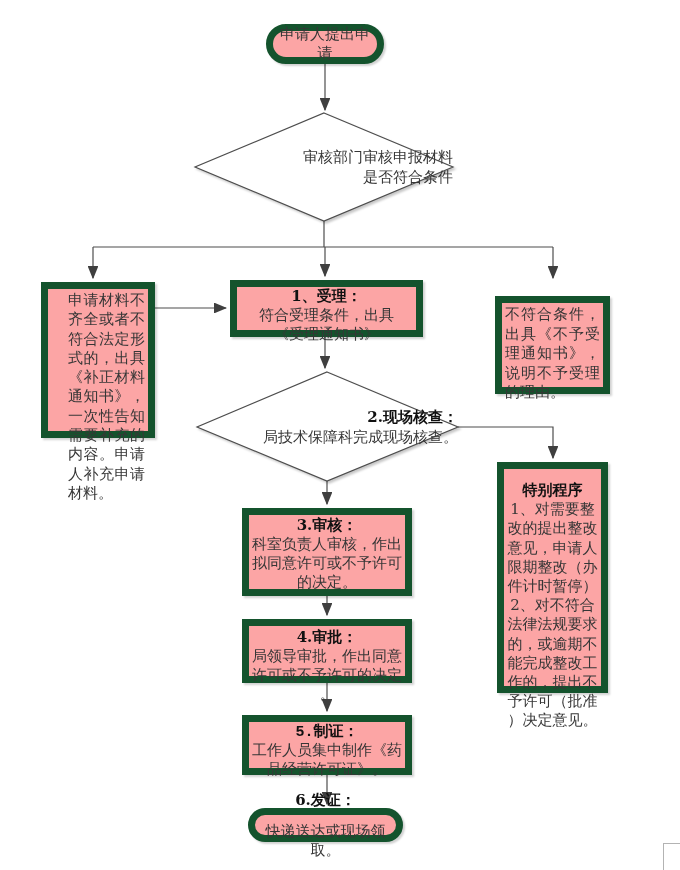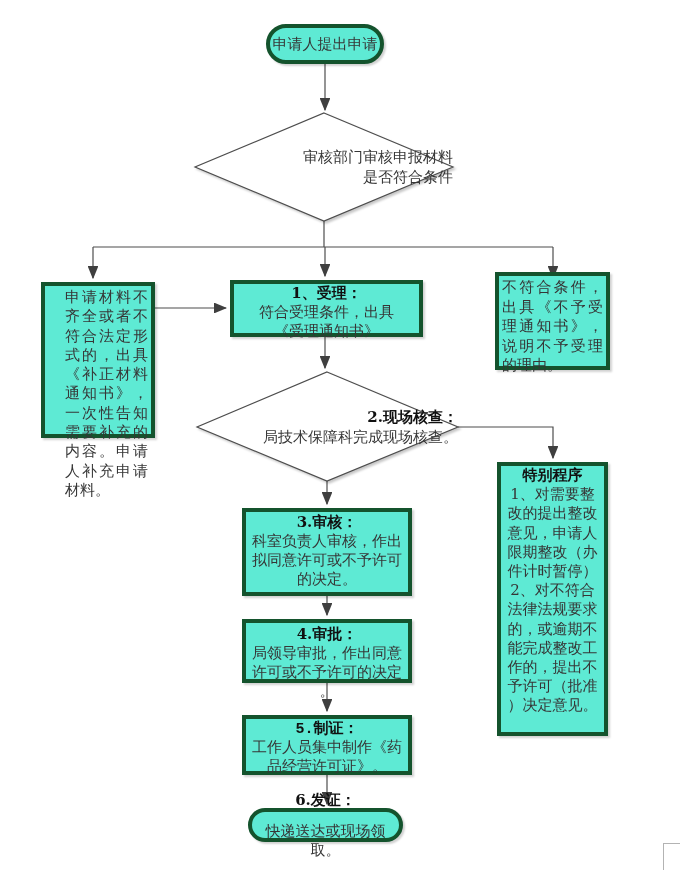--- a/index.html
+++ b/index.html
@@ -1,19 +1,19 @@
 <!DOCTYPE html>
 <html><head>
 <meta charset="utf-8">
 <style>
   html,body{margin:0;padding:0;background:#ffffff;}
   #page{position:relative;width:680px;height:870px;background:#ffffff;overflow:hidden;
         font-family:"DejaVu Serif","Liberation Serif",serif;}
   svg.wires{position:absolute;left:0;top:0;width:680px;height:870px;}
-  .node{position:absolute;background:#5eead4;border:4px solid #14532d;
+  .node{position:absolute;background:#fca5a5;border:7px solid #14532d;
         box-shadow:2px 2px 2px rgba(0,0,0,0.18);
         font-size:15px;line-height:19px;color:#363636;text-align:center;box-sizing:border-box;}
   .pill{border-radius:22px;display:flex;flex-direction:column;align-items:center;justify-content:center;}
   .node-title{font-weight:bold;color:#111111;}
   .body-left{text-align:justify;text-justify:inter-character;word-break:break-all;line-break:anywhere;}
   .body-center{word-break:break-all;line-break:anywhere;}
   .diamond-label{position:absolute;text-align:right;font-size:15px;line-height:20px;color:#363636;}
   .pad-sm{padding:2px 3px;}
   .corner{position:absolute;border-left:1px solid #b3b3b3;border-top:1px solid #b3b3b3;}
 </style>
@@ -61,30 +61,30 @@
   <div class="node pad-sm" style="left:41px;top:282px;width:114px;height:156px;line-height:19.3px;padding-left:20px;">
     <div class="body-left">申请材料不齐全或者不符合法定形式的，出具《补正材料通知书》，一次性告知需要补充的内容。申请人补充申请材料。</div>
   </div>
 
   <div class="node" style="left:230px;top:280px;width:193px;height:57px;">
     <div class="node-title">1、受理：</div>
     <div>符合受理条件，出具</div>
     <div>《受理通知书》</div>
   </div>
 
-  <div class="node pad-sm" style="left:495px;top:272px;width:115px;height:98px;line-height:19.5px;">
+  <div class="node pad-sm" style="left:495px;top:296px;width:115px;height:98px;line-height:19.5px;">
     <div class="body-left">不符合条件，出具《不予受理通知书》，说明不予受理的理由。</div>
   </div>
 
   <div class="diamond-label" style="left:197px;top:407px;width:261px;">
     <div class="node-title">2.现场核查：</div>
     <div>局技术保障科完成现场核查。</div>
   </div>
 
-  <div class="node" style="left:497px;top:462px;width:111px;height:274px;padding:0 2px;line-height:19.2px;">
+  <div class="node" style="left:497px;top:462px;width:111px;height:231px;padding:12px 2px;line-height:19.2px;">
     <div class="node-title">特别程序</div>
     <div class="body-center">1、对需要整改的提出整改意见，申请人限期整改（办件计时暂停）</div>
     <div class="body-center">2、对不符合法律法规要求的，或逾期不能完成整改工作的，提出不予许可（批准）决定意见。</div>
   </div>
 
   <div class="node" style="left:242px;top:508px;width:170px;height:88px;padding:1px 2px;">
     <div class="node-title">3.审核：</div>
     <div class="body-center">科室负责人审核，作出拟同意许可或不予许可的决定。</div>
   </div>
 

